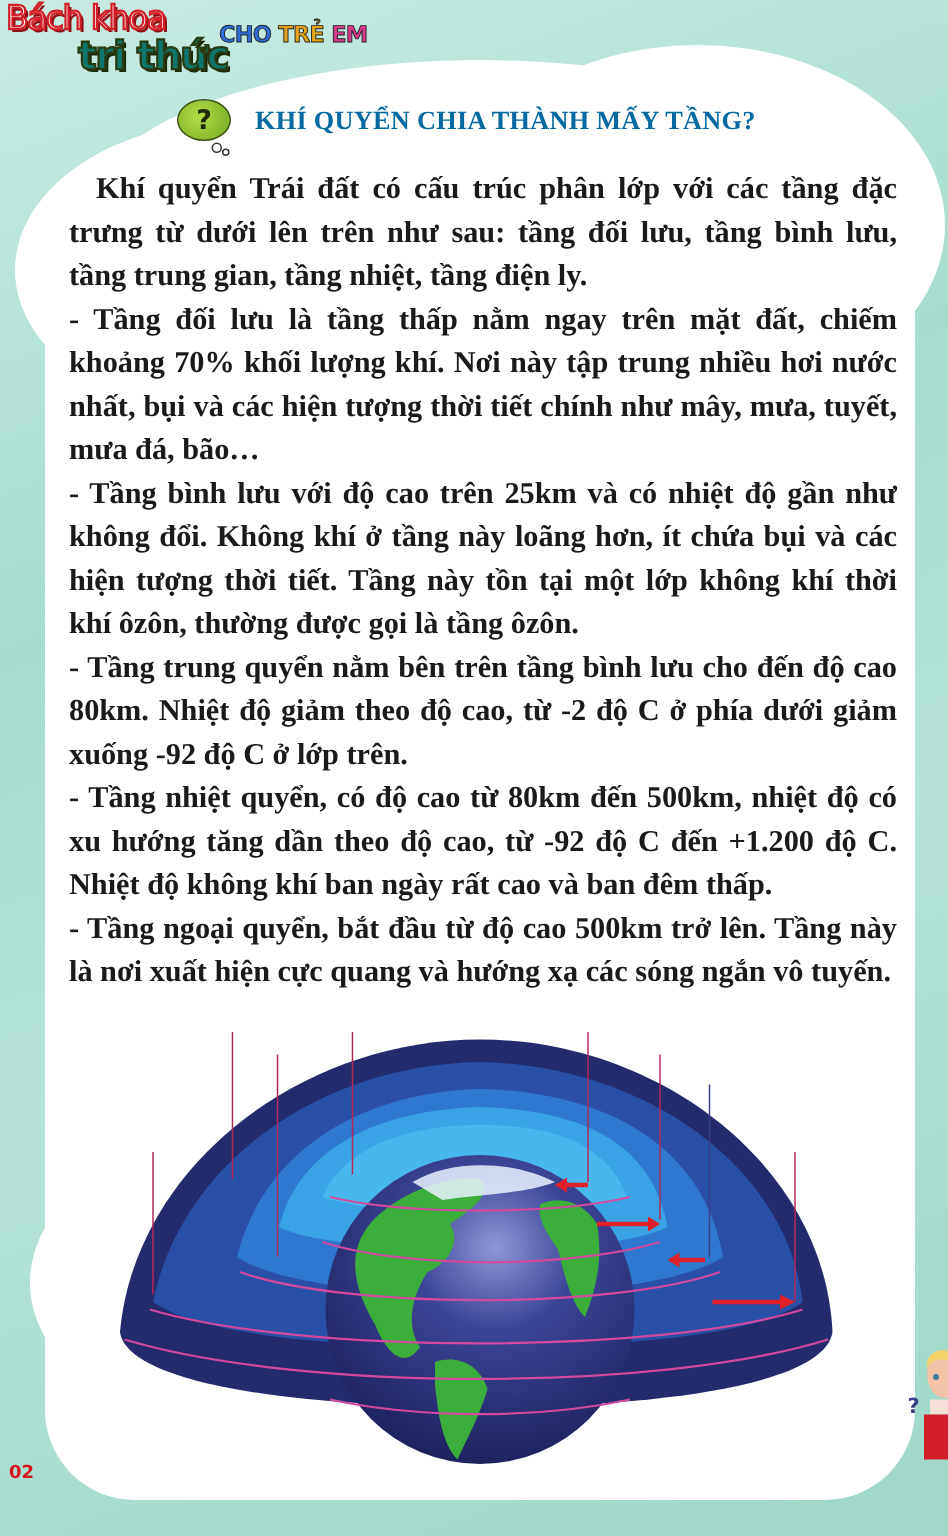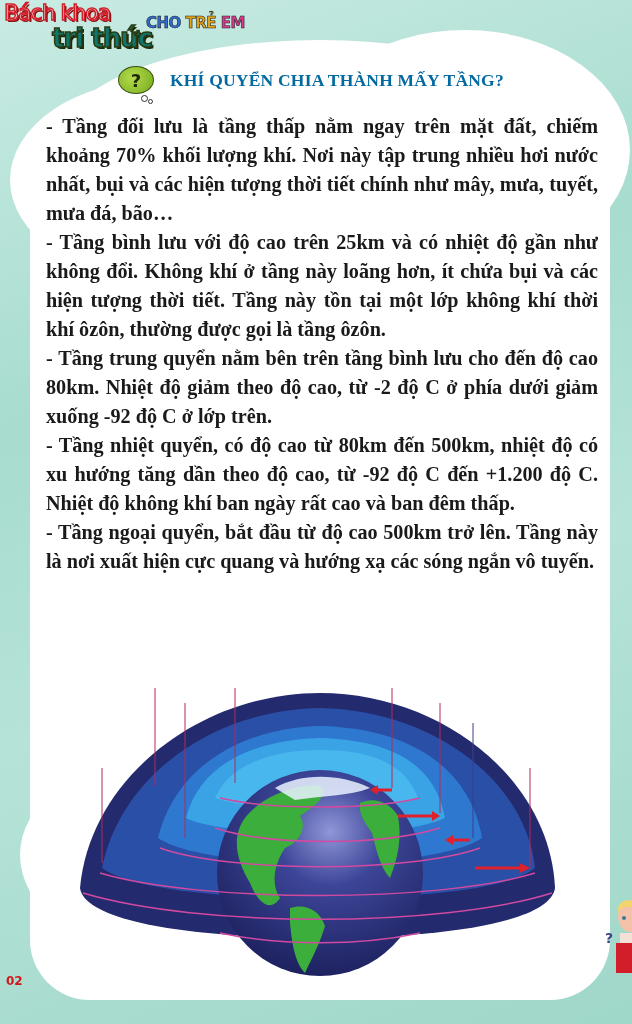--- a/index.html
+++ b/index.html
@@ -100,20 +100,21 @@
   </div>
 
   <div class="title-row">
     <div class="q-bubble">
       <span>?</span>
     </div>
     <div class="title">KHÍ QUYỂN CHIA THÀNH MẤY TẦNG?</div>
   </div>
 
   <div class="body-text">
+    <p class="intro">Khí quyển Trái đất có cấu trúc phân lớp với các tầng đặc trưng từ dưới lên trên như sau: tầng đối lưu, tầng bình lưu, tầng trung gian, tầng nhiệt, tầng điện ly.</p>
     <p>- Tầng đối lưu là tầng thấp nằm ngay trên mặt đất, chiếm khoảng 70% khối lượng khí. Nơi này tập trung nhiều hơi nước nhất, bụi và các hiện tượng thời tiết chính như mây, mưa, tuyết, mưa đá, bão…</p>
     <p>- Tầng bình lưu với độ cao trên 25km và có nhiệt độ gần như không đổi. Không khí ở tầng này loãng hơn, ít chứa bụi và các hiện tượng thời tiết. Tầng này tồn tại một lớp không khí thời khí ôzôn, thường được gọi là tầng ôzôn.</p>
     <p>- Tầng trung quyển nằm bên trên tầng bình lưu cho đến độ cao 80km. Nhiệt độ giảm theo độ cao, từ -2 độ C ở phía dưới giảm xuống -92 độ C ở lớp trên.</p>
     <p>- Tầng nhiệt quyển, có độ cao từ 80km đến 500km, nhiệt độ có xu hướng tăng dần theo độ cao, từ -92 độ C đến +1.200 độ C. Nhiệt độ không khí ban ngày rất cao và ban đêm thấp.</p>
     <p>- Tầng ngoại quyển, bắt đầu từ độ cao 500km trở lên. Tầng này là nơi xuất hiện cực quang và hướng xạ các sóng ngắn vô tuyến.</p>
   </div>
 
   <div class="diagram">
     <svg width="480" height="300" viewBox="0 0 480 300">
       <defs>

